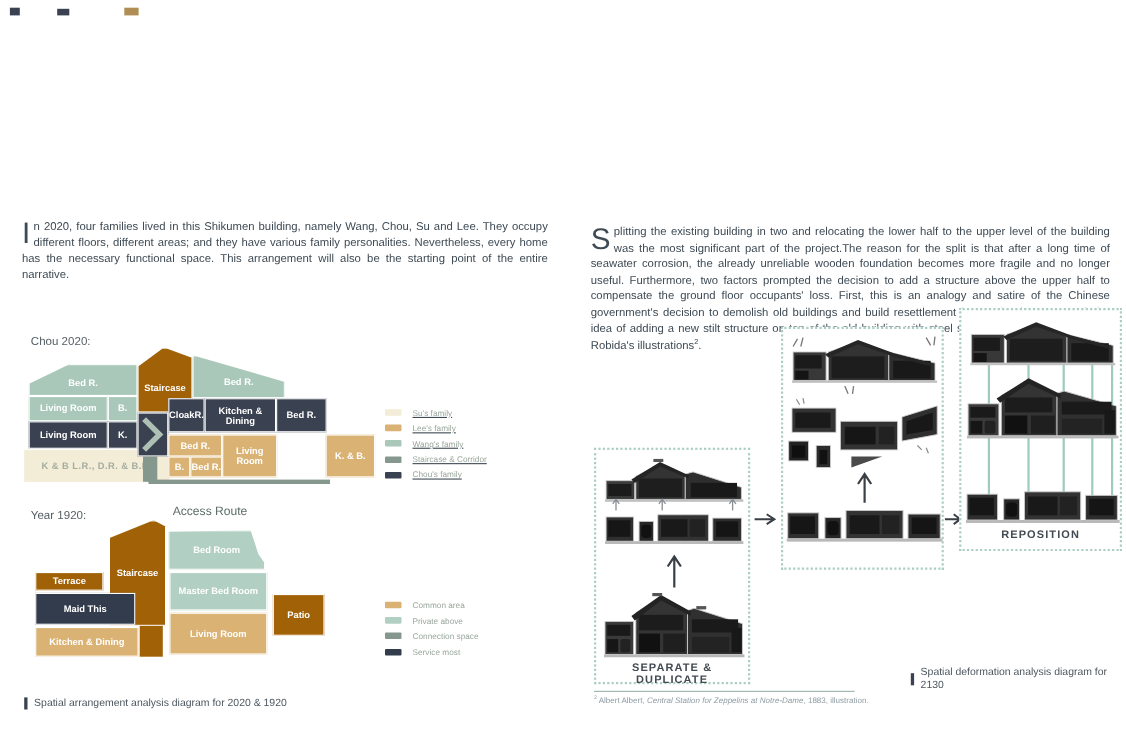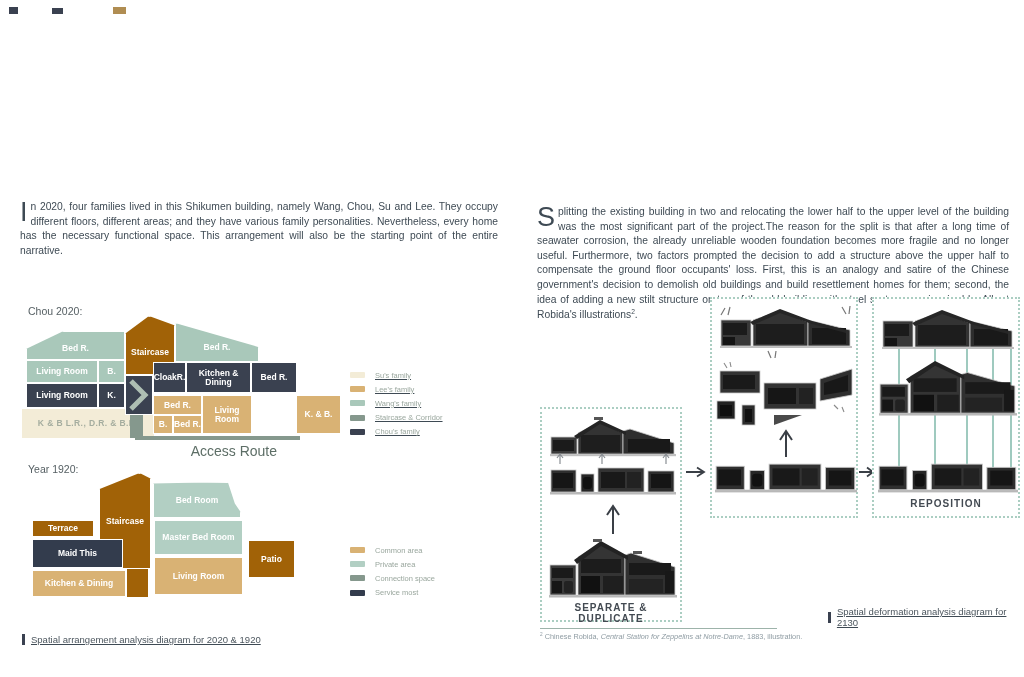--- a/index.html
+++ b/index.html
@@ -21,21 +21,21 @@
   .cream{background:#f3ecd7;color:#a5ad9f;letter-spacing:.4px;}
   .ggreen{background:#85988d;}
   .ggreen2{background:#a16207;}
   .noborder{border:none;}
   
   .legend{position:absolute;}
   .lrow{display:flex;align-items:center;height:14.2px;}
   .sw{width:15px;height:6px;border-radius:1px;margin-right:10px;flex:0 0 auto;}
   .ltxt{font-size:7.5px;color:#9aa79e;}
   
-  .caption{position:absolute;display:flex;align-items:center;text-decoration:underline;}
+  .caption{position:absolute;display:flex;align-items:center;}
   .capbar{width:3px;height:11px;background:#3a4150;margin-right:6px;}
   .captxt{font-size:9.5px;color:#4c565e;}
   
   .dbox{position:absolute;border:2px dotted #abcec2;box-sizing:border-box;background:#fff;}
   .steplabel{position:absolute;left:0;right:0;text-align:center;font-size:10px;font-weight:bold;
              letter-spacing:1px;color:#434a52;}
   .stilt{position:absolute;width:1.5px;background:#9fcabf;}
   .yearlabel{position:absolute;font-size:10.5px;color:#555f63;}
   .fnrule{position:absolute;height:1px;background:#9db3aa;}
   .fnote{position:absolute;font-size:7.3px;color:#8f9ca3;}
@@ -113,21 +113,21 @@
     <span>Bed R.</span>
     </div>
   <div class="cell tan" style="left:182px;top:80px;width:50px;height:39px;">
     <span>Living Room</span>
     </div>
   <div class="cell tan" style="left:232px;top:80px;width:45px;height:39px;margin-left:44px;">
     <span>K. &amp; B.</span>
     </div>
 
   <div class="abs" style="left:115px;top:121px;width:165px;height:4px;background:#85988d;"></div>
-  <div class="abs" style="left:137px;top:128px;width:120px;text-align:right;font-size:14px;color:#5d6e66;">Access Route</div>
+  <div class="abs" style="left:137px;top:144px;width:120px;text-align:left;font-size:11px;color:#5d6e66;">Access Route</div>
 </div>
 
 <div class="legend" style="left:350px;top:368px;text-decoration:underline;">
   <div class="lrow">
     <span class="sw" style="background: rgb(243, 236, 215);"></span>
     <span class="ltxt">Su's family</span>
     </div>
   <div class="lrow">
     <span class="sw" style="background: rgb(217, 178, 116);"></span>
     <span class="ltxt">Lee's family</span>
@@ -176,21 +176,21 @@
     </div>
 </div>
 
 <div class="legend" style="left:350px;top:543px;">
   <div class="lrow">
     <span class="sw" style="background: rgb(217, 178, 116);"></span>
     <span class="ltxt">Common area</span>
     </div>
   <div class="lrow">
     <span class="sw" style="background: rgb(178, 207, 195);"></span>
-    <span class="ltxt">Private area</span>
+    <span class="ltxt">Private above</span>
     </div>
   <div class="lrow">
     <span class="sw" style="background: rgb(133, 152, 141);"></span>
     <span class="ltxt">Connection space</span>
     </div>
   <div class="lrow">
     <span class="sw" style="background: rgb(51, 60, 77);"></span>
     <span class="ltxt">Service most</span>
     </div>
 </div>
@@ -325,21 +325,21 @@
     <rect x="77" y="6" width="14" height="16" fill="#222222"></rect>
     <rect x="98" y="5" width="26" height="21" fill="#2d2d2d" stroke="#c9c9c9" stroke-width="0.8"></rect>
     <rect x="101" y="8" width="20" height="14" fill="#151515"></rect>
   </svg>
 </div>
 
 <svg class="abs" style="left:858px;top:466px;" width="18" height="12" viewBox="0 0 18 12">
   <path d="M1 6 L14 6 M9 1.5 L15 6 L9 10.5" stroke="#3a3f46" stroke-width="1.8" fill="none"></path>
   </svg>
 
-<div class="dbox" style="left:872px;top:297px;width:148px;height:221px;">
+<div class="dbox" style="left:872px;top:280px;width:148px;height:221px;">
 
   <div class="stilt" style="left:24px;top:46px;height:126px;"></div>
   <div class="stilt" style="left:60px;top:46px;height:126px;"></div>
   <div class="stilt" style="left:92px;top:46px;height:126px;"></div>
   <div class="stilt" style="left:118px;top:46px;height:126px;"></div>
   <div class="stilt" style="left:136px;top:46px;height:126px;"></div>
 
   <svg class="abs" style="left:8px;top:10px;" width="132" height="42" viewBox="0 0 132 42">
     <rect x="0" y="38" width="132" height="2" fill="#bfbfbf"></rect>
     <rect x="1" y="12" width="30" height="26" fill="#383838" stroke="#cccccc" stroke-width="0.8"></rect>
@@ -379,19 +379,19 @@
     <rect x="51" y="6" width="24" height="16" fill="#191919"></rect>
     <rect x="77" y="6" width="14" height="16" fill="#222222"></rect>
     <rect x="98" y="5" width="26" height="21" fill="#2d2d2d" stroke="#c9c9c9" stroke-width="0.8"></rect>
     <rect x="101" y="8" width="20" height="14" fill="#151515"></rect>
   </svg>
   <div class="steplabel" style="top:199px;">REPOSITION</div>
 </div>
 
 <div class="fnrule" style="left:540px;top:628px;width:237px;"></div>
 <div class="fnote" style="left:540px;top:632px;width:320px;">
-  <sup>2</sup><span> Chinese Robida, </span><i>Central Station for Zeppelins at Notre-Dame</i><span>, 1883, illustration.</span>
+  <sup>2</sup><span> Albert Albert, </span><i>Central Station for Zeppelins at Notre-Dame</i><span>, 1883, illustration.</span>
 </div>
 
 <div class="caption" style="left:828px;top:606px;">
   <span class="capbar"></span>
   <span class="captxt">Spatial deformation analysis diagram for 2130</span>
 </div>
 
 </body></html>

